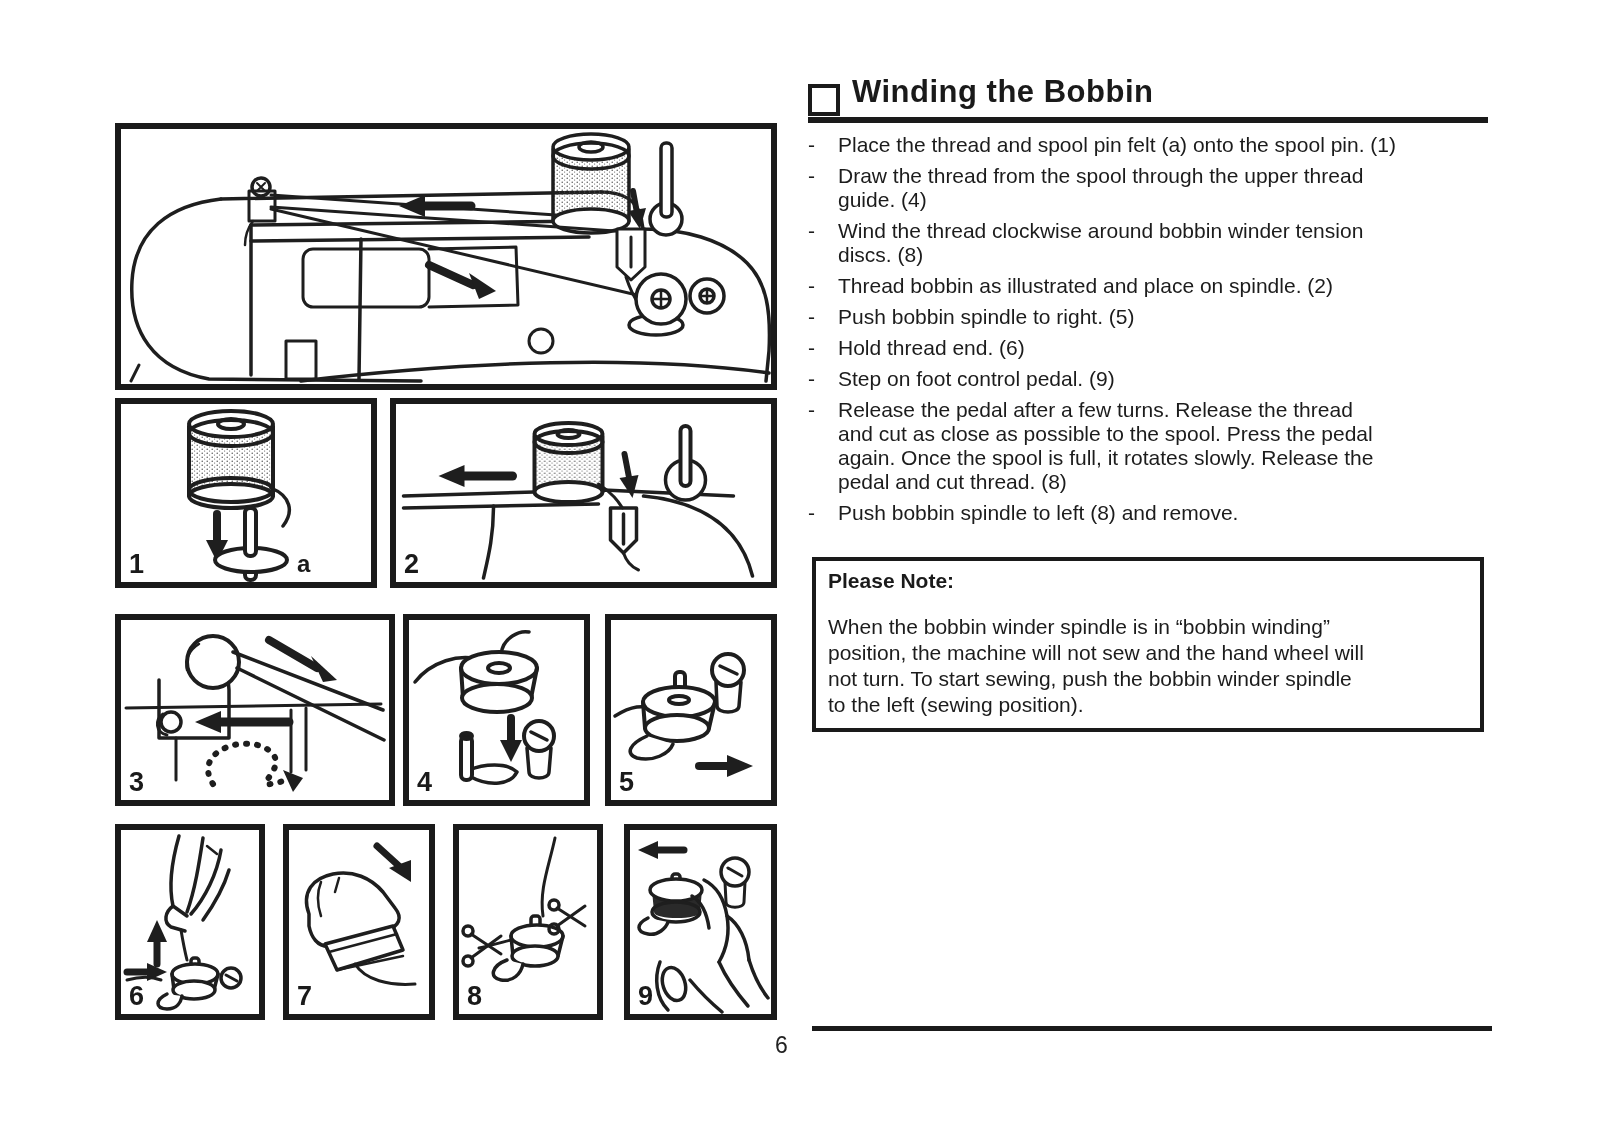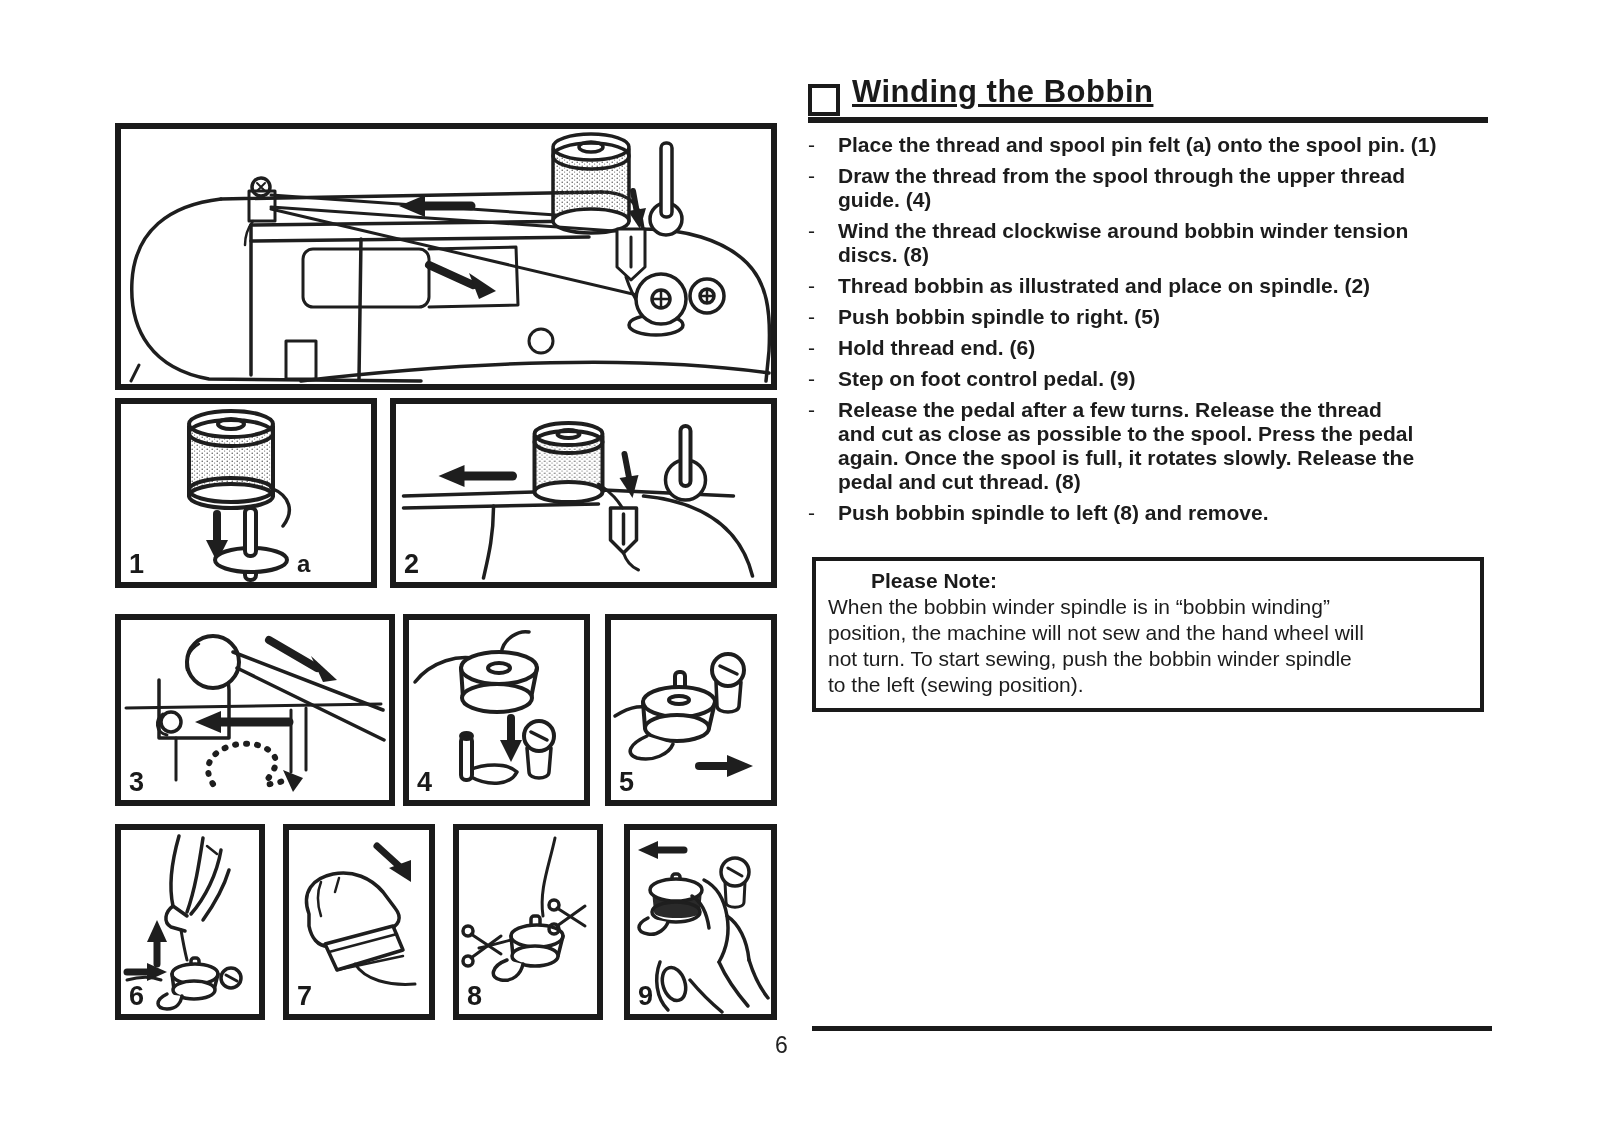--- a/index.html
+++ b/index.html
@@ -3,30 +3,30 @@
 <meta charset="utf-8">
 <style>
   html,body{margin:0;padding:0;background:#ffffff;}
   #canvas{position:relative;width:1600px;height:1127px;background:#fff;overflow:hidden;
           font-family:"Liberation Sans",sans-serif;color:#1a1a1a;}
   .panel{position:absolute;border:6px solid #1a1a1a;background:#fff;box-sizing:border-box;}
   .panel svg{display:block;width:100%;height:100%;}
   .panel-num{position:absolute;left:8px;bottom:2px;font-weight:bold;font-size:27px;color:#1a1a1a;}
   
   .chk{position:absolute;left:808px;top:84px;width:24px;height:24px;border:4px solid #1a1a1a;}
-  .title{position:absolute;left:852px;top:74px;font-size:31px;font-weight:bold;letter-spacing:0.5px;text-decoration:underline;}
+  .title{position:absolute;left:852px;top:74px;font-size:31px;font-weight:bold;letter-spacing:0.5px;}
   .title-rule{position:absolute;left:808px;top:117px;width:680px;height:6px;background:#1a1a1a;}
   .instructions{position:absolute;left:808px;top:133px;width:684px;}
   .instr{display:flex;margin-bottom:7px;font-size:21px;line-height:24px;color:#1c1c1c;}
   .instr .dash{width:30px;flex:0 0 30px;}
-  .instr .txt{white-space:pre-line;flex:1;font-weight:bold;}
+  .instr .txt{white-space:pre-line;flex:1;}
   .notebox{position:absolute;left:812px;top:557px;width:672px;border:4px solid #1a1a1a;
            box-sizing:border-box;padding:6px 14px 10px 12px;}
-  .note-head{font-size:21px;font-weight:bold;line-height:27px;margin-left:43px;}
-  .note-body{font-size:21px;line-height:26px;white-space:pre-line;color:#1c1c1c;}
+  .note-head{font-size:21px;font-weight:bold;line-height:27px;}
+  .note-body{font-size:21px;line-height:26px;white-space:pre-line;color:#1c1c1c;margin-top:20px;}
   .page-num{position:absolute;left:775px;top:1032px;font-size:23px;color:#222;}
   .bottom-rule{position:absolute;left:812px;top:1026px;width:680px;height:5px;background:#1a1a1a;}
   .lbl-a{font:bold 24px "Liberation Sans",sans-serif;fill:#1a1a1a;}
   svg{stroke-linecap:round;stroke-linejoin:round;}
 </style>
 </head>
 <body>
 
 <div id="canvas">
 

